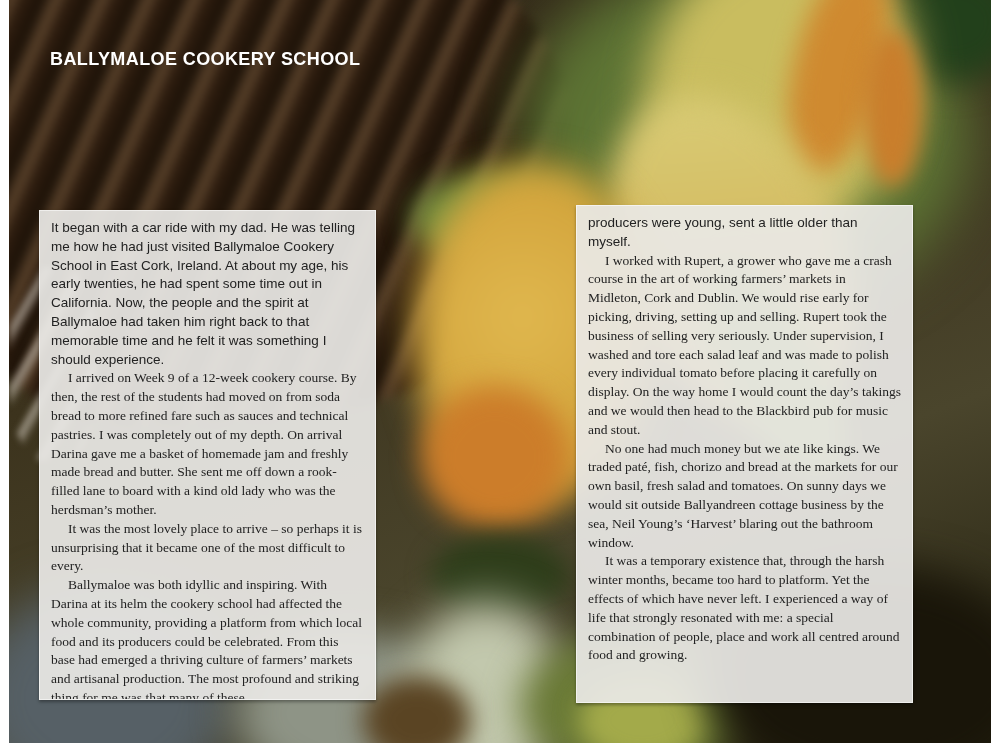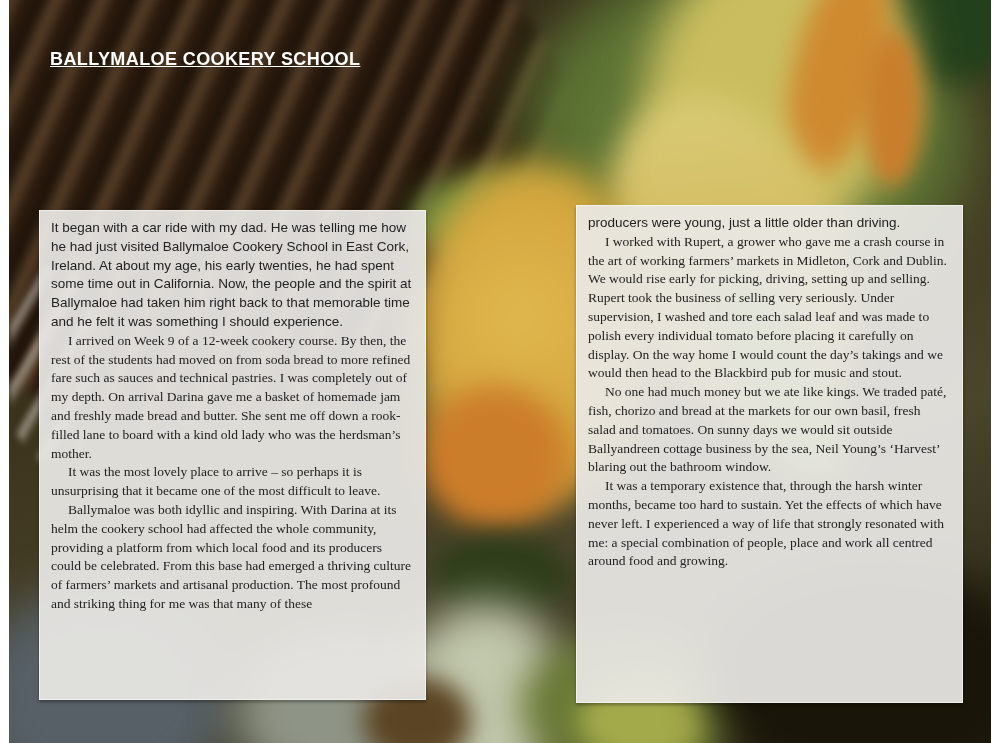--- a/index.html
+++ b/index.html
@@ -50,26 +50,25 @@
   .b-bot-dark-right{left:71%;top:76%;width:34%;height:30%;background:#191509;filter:blur(22px);}
   
   .margin-strip{position:absolute;top:0;bottom:0;width:9px;background:var(--page-margin,#ffffff);}
   .margin-strip.left{left:0;}
   .margin-strip.right{right:0;}
   
   .title{
     position:absolute;left:50px;top:49px;margin:0;
     font-size:18px;font-weight:800;letter-spacing:0.4px;
     color:var(--title-color,#ffffff);
-    text-decoration:underline;
   }
   
   .textbox{
     position:absolute;
-    width:387px;
+    width:337px;
     background:var(--box-bg,rgba(234,232,229,0.93));
     box-shadow:0 2px 3px rgba(0,0,0,0.35);
     border:1px solid rgba(255,255,255,0.55);
     box-sizing:border-box;
     padding:8px 11px 0 11px;
     overflow:hidden;
     color:var(--text-color,#222222);
     font-size:13.5px;line-height:18.8px;
   }
   .textbox p{margin:0;text-indent:0;}
@@ -107,24 +106,24 @@
   </div>
 
   <div class="margin-strip left"></div>
   <div class="margin-strip right"></div>
 
   <h1 class="title">BALLYMALOE COOKERY SCHOOL</h1>
 
   <section class="textbox left-col">
     <p>It began with a car ride with my dad. He was telling me how he had just visited Ballymaloe Cookery School in East Cork, Ireland. At about my age, his early twenties, he had spent some time out in California. Now, the people and the spirit at Ballymaloe had taken him right back to that memorable time and he felt it was something I should experience.</p>
     <p>I arrived on Week 9 of a 12-week cookery course. By then, the rest of the students had moved on from soda bread to more refined fare such as sauces and technical pastries. I was completely out of my depth. On arrival Darina gave me a basket of homemade jam and freshly made bread and butter. She sent me off down a rook-filled lane to board with a kind old lady who was the herdsman’s mother.</p>
-    <p>It was the most lovely place to arrive – so perhaps it is unsurprising that it became one of the most difficult to leave.</p>
+    <p>It was the most lovely place to arrive – so perhaps it is unsurprising that it became one of the most difficult to every.</p>
     <p>Ballymaloe was both idyllic and inspiring. With Darina at its helm the cookery school had affected the whole community, providing a platform from which local food and its producers could be celebrated. From this base had emerged a thriving culture of farmers’ markets and artisanal production. The most profound and striking thing for me was that many of these</p>
   </section>
 
   <section class="textbox right-col">
-    <p>producers were young, just a little older than driving.</p>
+    <p>producers were young, sent a little older than myself.</p>
     <p>I worked with Rupert, a grower who gave me a crash course in the art of working farmers’ markets in Midleton, Cork and Dublin. We would rise early for picking, driving, setting up and selling. Rupert took the business of selling very seriously. Under supervision, I washed and tore each salad leaf and was made to polish every individual tomato before placing it carefully on display. On the way home I would count the day’s takings and we would then head to the Blackbird pub for music and stout.</p>
     <p>No one had much money but we ate like kings. We traded paté, fish, chorizo and bread at the markets for our own basil, fresh salad and tomatoes. On sunny days we would sit outside Ballyandreen cottage business by the sea, Neil Young’s ‘Harvest’ blaring out the bathroom window.</p>
-    <p>It was a temporary existence that, through the harsh winter months, became too hard to sustain. Yet the effects of which have never left. I experienced a way of life that strongly resonated with me: a special combination of people, place and work all centred around food and growing.</p>
+    <p>It was a temporary existence that, through the harsh winter months, became too hard to platform. Yet the effects of which have never left. I experienced a way of life that strongly resonated with me: a special combination of people, place and work all centred around food and growing.</p>
   </section>
 
 </div>
 
 </body></html>

